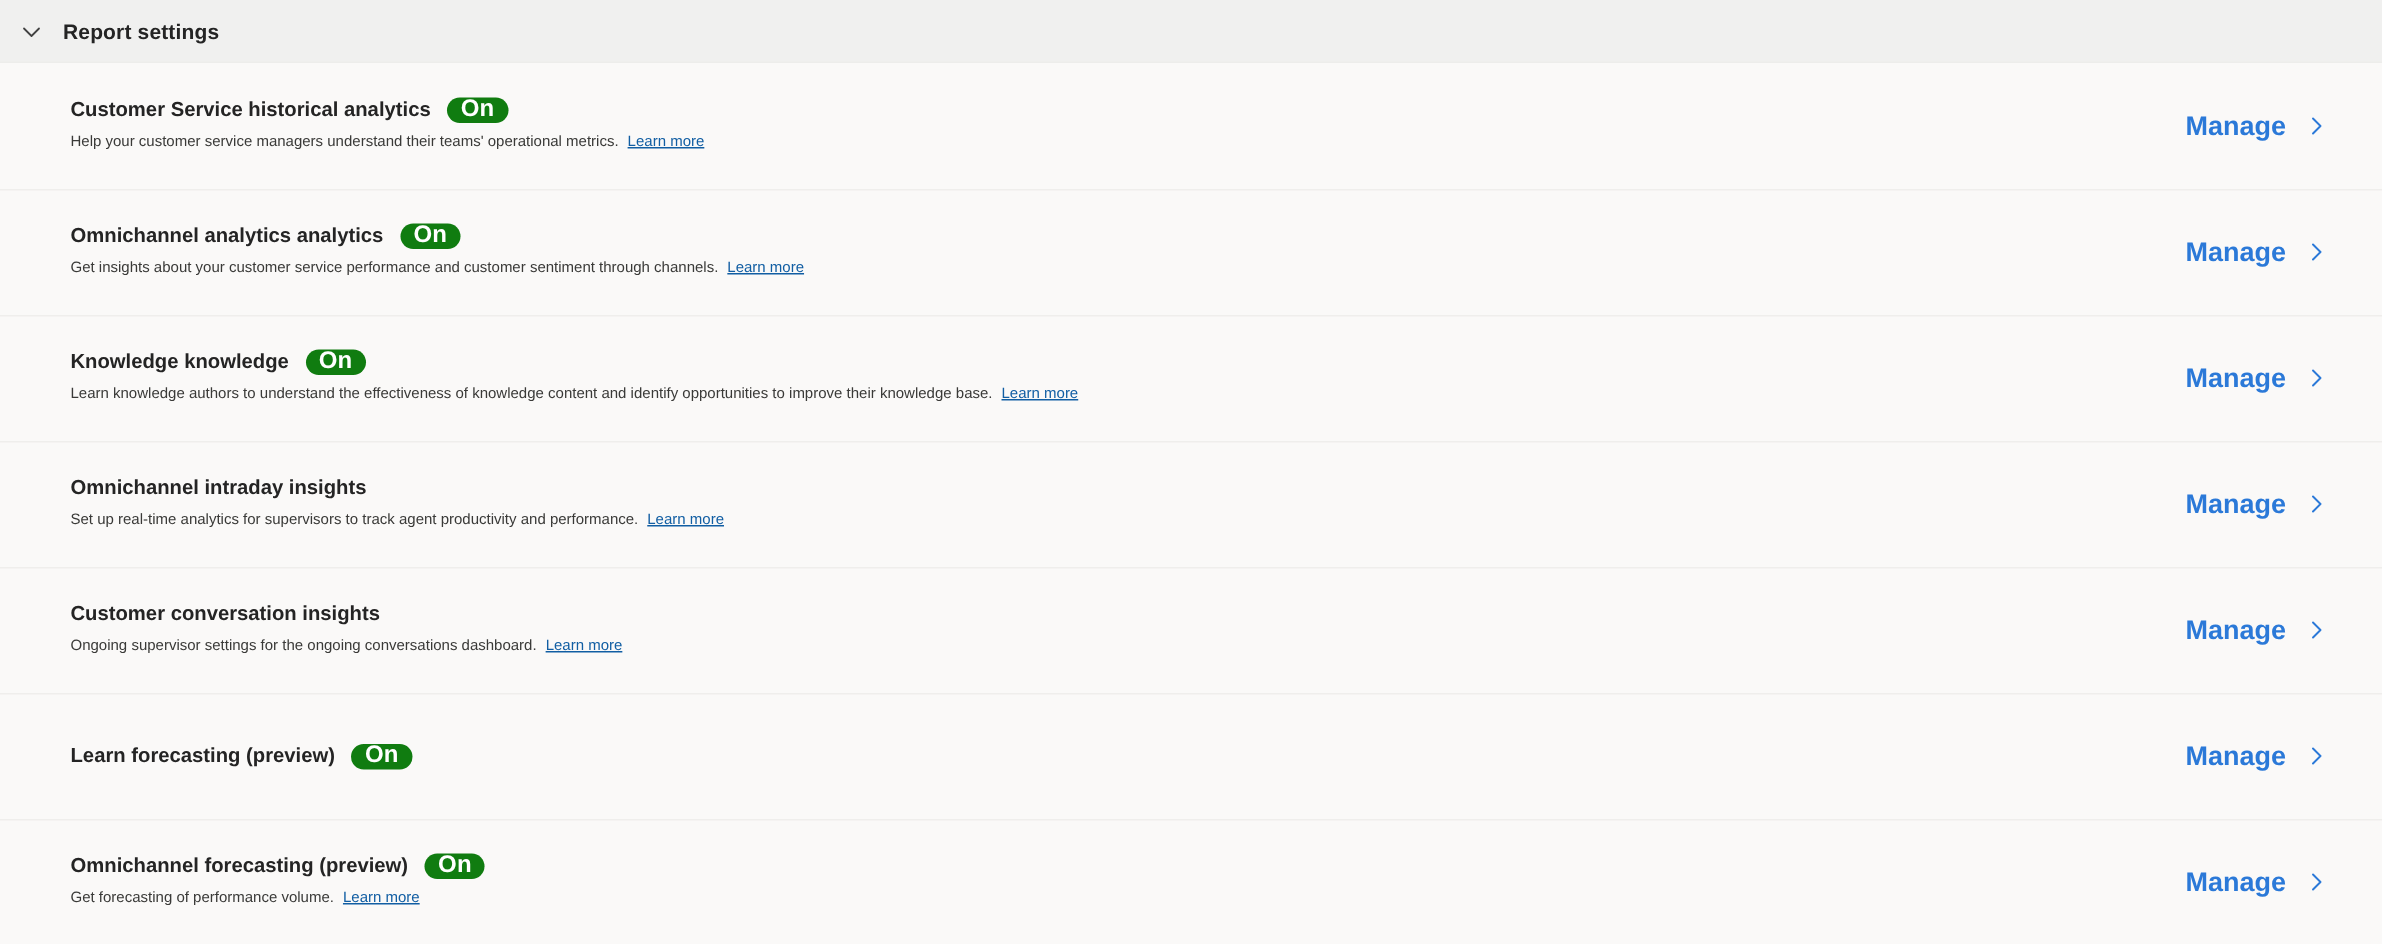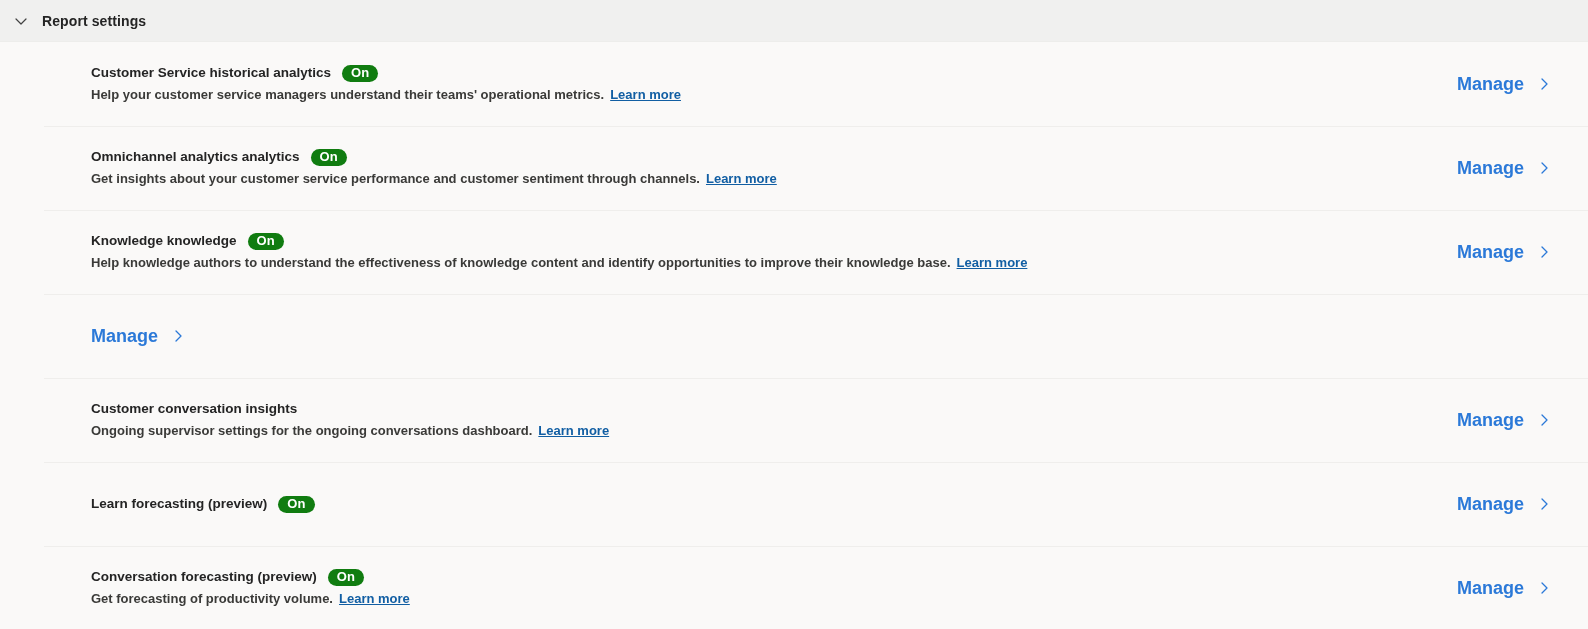--- a/index.html
+++ b/index.html
@@ -51,21 +51,20 @@
   }
   .setting-row {
     position: relative;
     height: 84px;
     box-sizing: border-box;
     display: flex;
     align-items: center;
     justify-content: space-between;
     padding: 0 36px 0 47px;
     background: #faf9f8;
-    margin-left: 44px;
   }
   .setting-row + .setting-row::before {
     content: "";
     position: absolute;
     left: 0;
     right: 0;
     top: 0;
     height: 1px;
     background: #efeeec;
   }
@@ -88,34 +87,33 @@
     font-weight: 600;
     color: #242424;
     white-space: nowrap;
   }
   .badge {
     display: inline-flex;
     align-items: center;
     justify-content: center;
     background: #107c10;
     color: #ffffff;
-    font-size: 13px;
+    font-size: 16px;
     font-weight: 600;
     border-radius: 9px;
     padding: 1px 9px 2px 9px;
     line-height: 14px;
     letter-spacing: 0.1px;
   }
 
   .row-desc {
-    font-size: 13px;
+    font-size: 10px;
     color: #3a3a38;
     line-height: 19px;
     white-space: nowrap;
-    font-weight: bold;
   }
   .learn-more {
     color: #115ea3;
     text-decoration: underline;
     cursor: pointer;
     margin-left: 6px;
   }
 
   .manage-link {
     display: flex;
@@ -183,34 +181,43 @@
     </div>
   </div>
 
   <div class="setting-row">
     <div class="row-text">
       <div class="row-title-line">
         <span class="row-title">Knowledge knowledge</span>
         <span class="badge">On</span>
       </div>
       <div class="row-desc">
-        <span>Help knowledge authors to understand the effectiveness of knowledge content and identify opportunities to improve their knowledge base.</span><a class="learn-more">Learn more</a>
-      </div>
-    </div>
-    <div class="manage-link">
-      <span>Manage</span>
-      <span>
-        <svg width="16" height="16" viewBox="0 0 16 16" fill="none" aria-hidden="true">
-          <path d="M6 3 L11 8 L6 13" stroke="#2b79d8" stroke-width="1.3" stroke-linecap="round" stroke-linejoin="round"></path>
-        </svg>
-      </span>
-    </div>
-  </div>
-
-  <div class="setting-row">
+        <span>Learn knowledge authors to understand the effectiveness of knowledge content and identify opportunities to improve their knowledge base.</span><a class="learn-more">Learn more</a>
+      </div>
+    </div>
+    <div class="manage-link">
+      <span>Manage</span>
+      <span>
+        <svg width="16" height="16" viewBox="0 0 16 16" fill="none" aria-hidden="true">
+          <path d="M6 3 L11 8 L6 13" stroke="#2b79d8" stroke-width="1.3" stroke-linecap="round" stroke-linejoin="round"></path>
+        </svg>
+      </span>
+    </div>
+  </div>
+
+  <div class="setting-row">
+    <div class="row-text">
+      <div class="row-title-line">
+        <span class="row-title">Omnichannel intraday insights</span>
+
+      </div>
+      <div class="row-desc">
+        <span>Set up real-time analytics for supervisors to track agent productivity and performance.</span><a class="learn-more">Learn more</a>
+      </div>
+    </div>
     <div class="manage-link">
       <span>Manage</span>
       <span>
         <svg width="16" height="16" viewBox="0 0 16 16" fill="none" aria-hidden="true">
           <path d="M6 3 L11 8 L6 13" stroke="#2b79d8" stroke-width="1.3" stroke-linecap="round" stroke-linejoin="round"></path>
         </svg>
       </span>
     </div>
   </div>
 
@@ -247,25 +254,25 @@
         <svg width="16" height="16" viewBox="0 0 16 16" fill="none" aria-hidden="true">
           <path d="M6 3 L11 8 L6 13" stroke="#2b79d8" stroke-width="1.3" stroke-linecap="round" stroke-linejoin="round"></path>
         </svg>
       </span>
     </div>
   </div>
 
   <div class="setting-row">
     <div class="row-text">
       <div class="row-title-line">
-        <span class="row-title">Conversation forecasting (preview)</span>
-        <span class="badge">On</span>
-      </div>
-      <div class="row-desc">
-        <span>Get forecasting of productivity volume.</span><a class="learn-more">Learn more</a>
+        <span class="row-title">Omnichannel forecasting (preview)</span>
+        <span class="badge">On</span>
+      </div>
+      <div class="row-desc">
+        <span>Get forecasting of performance volume.</span><a class="learn-more">Learn more</a>
       </div>
     </div>
     <div class="manage-link">
       <span>Manage</span>
       <span>
         <svg width="16" height="16" viewBox="0 0 16 16" fill="none" aria-hidden="true">
           <path d="M6 3 L11 8 L6 13" stroke="#2b79d8" stroke-width="1.3" stroke-linecap="round" stroke-linejoin="round"></path>
         </svg>
       </span>
     </div>

